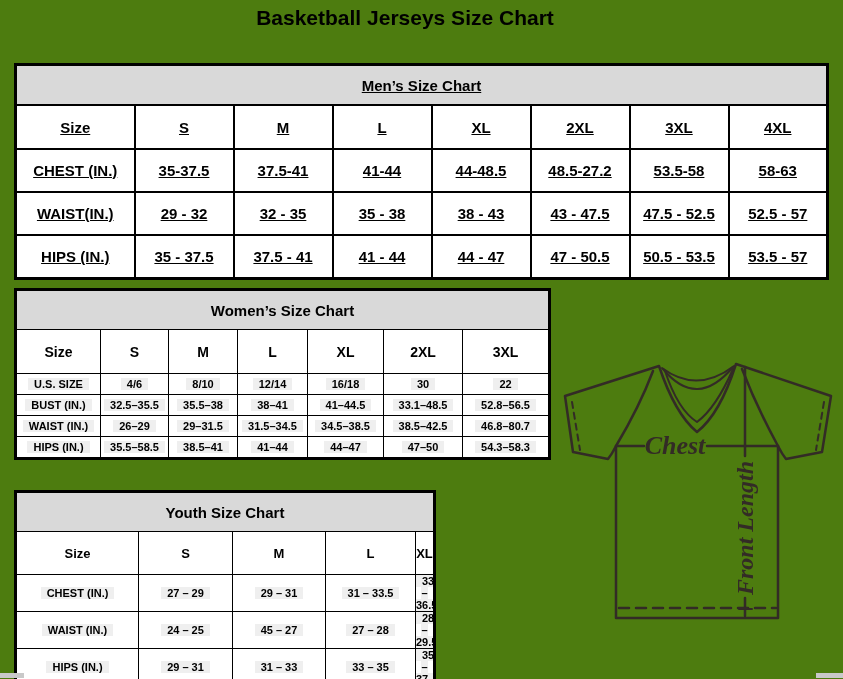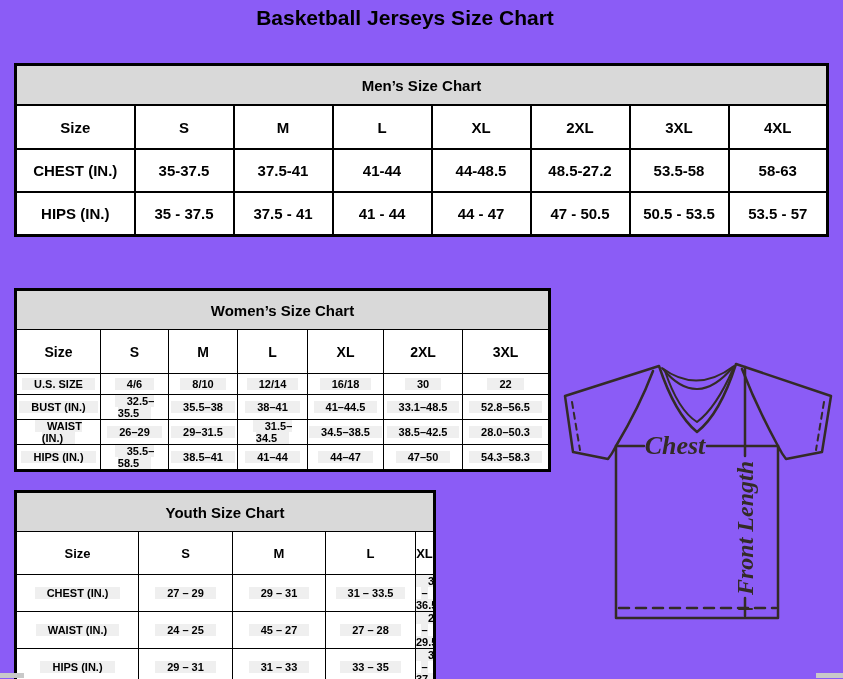--- a/index.html
+++ b/index.html
@@ -1,36 +1,36 @@
 <!DOCTYPE html>
 <html><head>
 <meta charset="utf-8">
 <style>
   html,body{margin:0;padding:0;background:#ffffff;}
-  #page{position:relative;width:843px;height:679px;background:#8b5cf6;overflow:hidden;
+  #page{position:relative;width:843px;height:679px;background:#4d7c0f;overflow:hidden;
         font-family:"Liberation Sans",sans-serif;color:#000;}
   .page-title{position:absolute;left:0;top:6px;width:810px;text-align:center;
               font-size:21px;font-weight:bold;letter-spacing:0px;}
   table.size-table{border-collapse:collapse;table-layout:fixed;position:absolute;
                    font-weight:bold;color:#000;background:#fff;}
   table.size-table th,table.size-table td{border:1px solid #000;text-align:center;
                    vertical-align:middle;padding:0;overflow:hidden;}
-  table.mens th,table.mens td{border-width:2px;}
+  table.mens th,table.mens td{border-width:2px;text-decoration:underline;}
   table.size-table{border:3px solid #000;}
   .tbl-title{background:#d9d9d9;font-size:15px;height:38px;}
   .mens .size-row th{font-size:15px;height:42px;}
   .mens .data-row td{font-size:15px;height:41px;}
   .mens .row-label{font-size:13px;}
   .womens .size-row th{font-size:14px;height:43px;}
   .womens .data-row td{font-size:11px;height:20px;}
   .womens .row-label{font-size:10px;}
   .youth .size-row th{font-size:13px;height:42px;}
   .youth .data-row td{font-size:11px;height:20px;}
   .youth .row-label{font-size:10px;}
-  .hl{background:#efefef;padding:0 12px;}
+  .hl{background:#efefef;padding:0 6px;}
   #jersey-diagram{position:absolute;left:556px;top:360px;}
   .sb{position:absolute;height:5px;background:#c9c9c9;bottom:1px;}
   #sb-left{left:0;width:24px;}
   #sb-right{left:816px;width:27px;}
 </style>
 </head>
 <body>
 
 <div id="page">
 
@@ -65,20 +65,30 @@
       <td class="row-label">CHEST (IN.)</td>
       <td>35-37.5</td>
       <td>37.5-41</td>
       <td>41-44</td>
       <td>44-48.5</td>
       <td>48.5-27.2</td>
       <td>53.5-58</td>
       <td>58-63</td>
     </tr>
     <tr class="data-row">
+      <td class="row-label">WAIST(IN.)</td>
+      <td>29 - 32</td>
+      <td>32 - 35</td>
+      <td>35 - 38</td>
+      <td>38 - 43</td>
+      <td>43 - 47.5</td>
+      <td>47.5 - 52.5</td>
+      <td>52.5 - 57</td>
+    </tr>
+    <tr class="data-row">
       <td class="row-label">HIPS (IN.)</td>
       <td>35 - 37.5</td>
       <td>37.5 - 41</td>
       <td>41 - 44</td>
       <td>44 - 47</td>
       <td>47 - 50.5</td>
       <td>50.5 - 53.5</td>
       <td>53.5 - 57</td>
     </tr>
   </tbody>
@@ -125,21 +135,21 @@
       <td><span class="hl">33.1–48.5</span></td>
       <td><span class="hl">52.8–56.5</span></td>
     </tr>
     <tr class="data-row">
       <td class="row-label"><span class="hl">WAIST (IN.)</span></td>
       <td><span class="hl">26–29</span></td>
       <td><span class="hl">29–31.5</span></td>
       <td><span class="hl">31.5–34.5</span></td>
       <td><span class="hl">34.5–38.5</span></td>
       <td><span class="hl">38.5–42.5</span></td>
-      <td><span class="hl">28.0–50.3</span></td>
+      <td><span class="hl">46.8–80.7</span></td>
     </tr>
     <tr class="data-row">
       <td class="row-label"><span class="hl">HIPS (IN.)</span></td>
       <td><span class="hl">35.5–58.5</span></td>
       <td><span class="hl">38.5–41</span></td>
       <td><span class="hl">41–44</span></td>
       <td><span class="hl">44–47</span></td>
       <td><span class="hl">47–50</span></td>
       <td><span class="hl">54.3–58.3</span></td>
     </tr>

